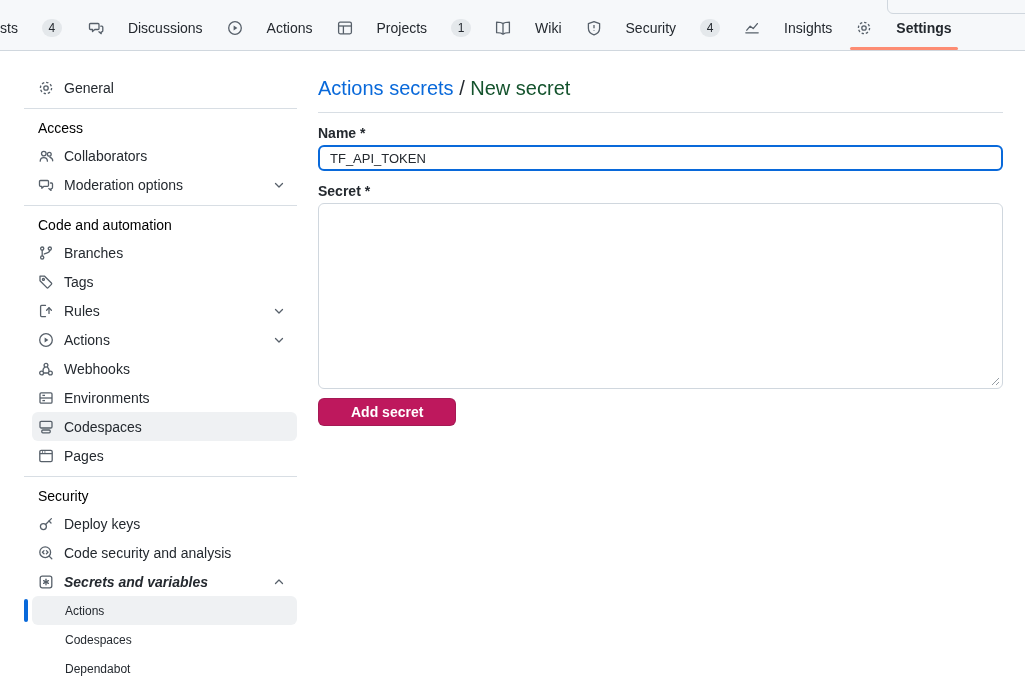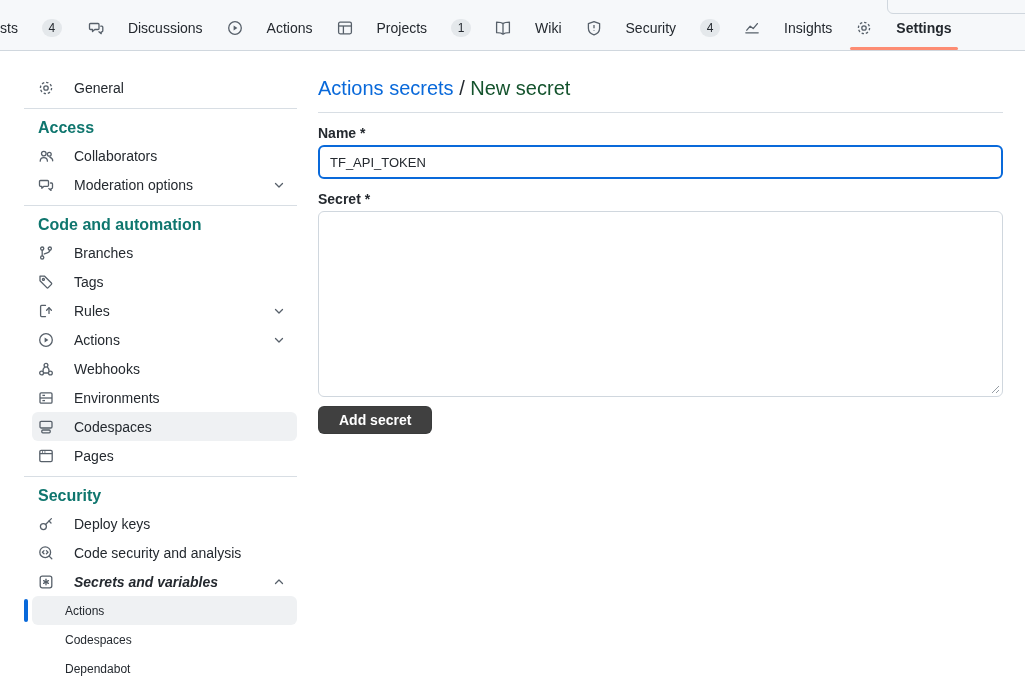--- a/index.html
+++ b/index.html
@@ -19,57 +19,57 @@
   .tab.active .tab-label { font-weight:700; }
   .tab.active::after { content:""; position:absolute; left:6px; right:6px; bottom:0;
     height:3px; border-radius:3px; background:#fd8c73; }
   .tab .ticon { display:flex; width:16px; height:16px; color:#57606a; }
   .badge { display:inline-flex; align-items:center; justify-content:center;
     min-width:20px; height:18px; padding:0 6px; border-radius:18px;
     background:rgba(175,184,193,0.25); font-size:12px; line-height:18px; color:#24292f; }
 
   
   .sidebar { position:absolute; top:73px; left:24px; width:273px; }
-  .nav-row { position:relative; display:flex; align-items:center; gap:20px;
+  .nav-row { position:relative; display:flex; align-items:center; gap:10px;
     height:29px; margin-left:8px; padding-left:6px; border-radius:6px;
     font-size:14px; cursor:pointer; }
   .nav-row .nicon { display:flex; width:16px; height:16px; color:#57606a; flex:0 0 16px; }
   .nav-row .nav-label { flex:1 1 auto; }
   .nav-row .chev { display:flex; width:16px; height:16px; color:#57606a; margin-right:10px; }
   .nav-row.hovered { background:#eff1f3; }
   .nav-row.bold .nav-label { font-weight:700;font-style:italic; }
   .nav-sub { height:29px; padding-left:33px; font-size:12px; }
   .nav-sub.selected { background:#eff1f3; }
   .nav-sub.selected::before { content:""; position:absolute; left:-8px; top:3px;
     width:4px; height:23px; border-radius:2px; background:#0969da; }
   .section-label { height:26px; display:flex; align-items:center; padding-left:14px;
-    font-size:16px; font-weight:700; color:#0f766e; }
+    font-size:14px; font-weight:400; color:#000000; }
   .nav-divider { border:none; border-top:1px solid #d8dee4; margin:6px 0; }
 
   
   .main { position:absolute; top:51px; left:318px; width:685px; padding-top:26px; }
   .breadcrumb { font-size:20px; font-weight:400; }
   .breadcrumb .crumb-link { color:#0969da; text-decoration:none; cursor:pointer; }
   .breadcrumb .crumb-sep { color:#24292f; }
   .breadcrumb .crumb-current { color:#14532d; }
   .head-divider { border:none; border-top:1px solid #d8dee4; margin-top:12px; }
   .field-label { margin-top:12px; font-size:14px; font-weight:700; color:#24292f; }
-  .name-input { display:block; margin-top:4px; width:685px; height:34px;
+  .name-input { display:block; margin-top:4px; width:685px; height:26px;
     border:2px solid #0969da; border-radius:6px; padding:0 10px;
     font-family:"Liberation Sans","DejaVu Sans",sans-serif; font-size:13px;
     color:#24292f; outline:none; background:#fff; }
   .secret-box { position:relative; margin-top:4px; }
   .secret-textarea { display:block; width:685px; height:186px; resize:none;
     border:1px solid #d0d7de; border-radius:6px; padding:8px 10px;
     font-family:"Liberation Sans","DejaVu Sans",sans-serif; font-size:13px;
     outline:none; background:#fff; }
   .resize-grip { position:absolute; right:3px; bottom:3px; width:10px; height:10px;
     color:#969da4; pointer-events:none; }
   .submit-btn { margin-top:9px; display:inline-flex; align-items:center;
-    height:28px; padding:0 20px; background:#404040; color:#ffffff;
+    height:28px; padding:0 32px; background:#be185d; color:#ffffff;
     border:1px solid rgba(27,31,36,0.15); border-radius:6px;
     font-family:"Liberation Sans","DejaVu Sans",sans-serif;
     font-size:14px; font-weight:700; cursor:pointer; }
   svg { display:block; }
 </style>
 </head>
 <body>
 
 <div class="page">
 

